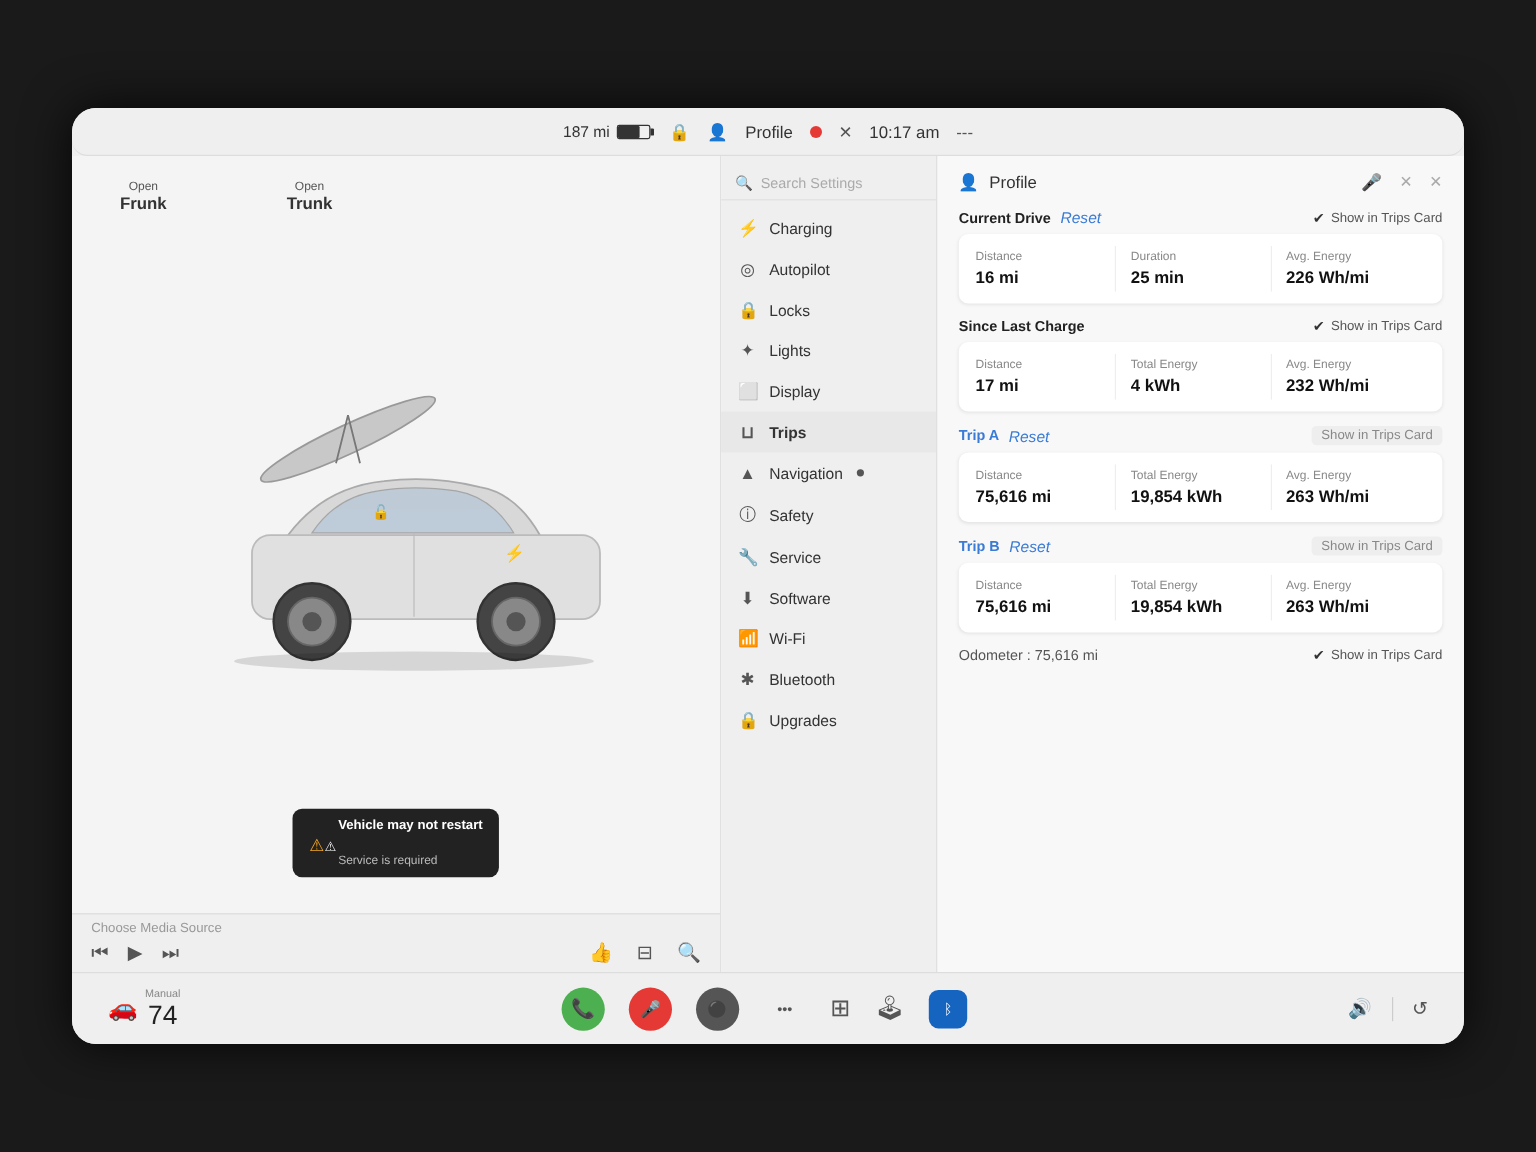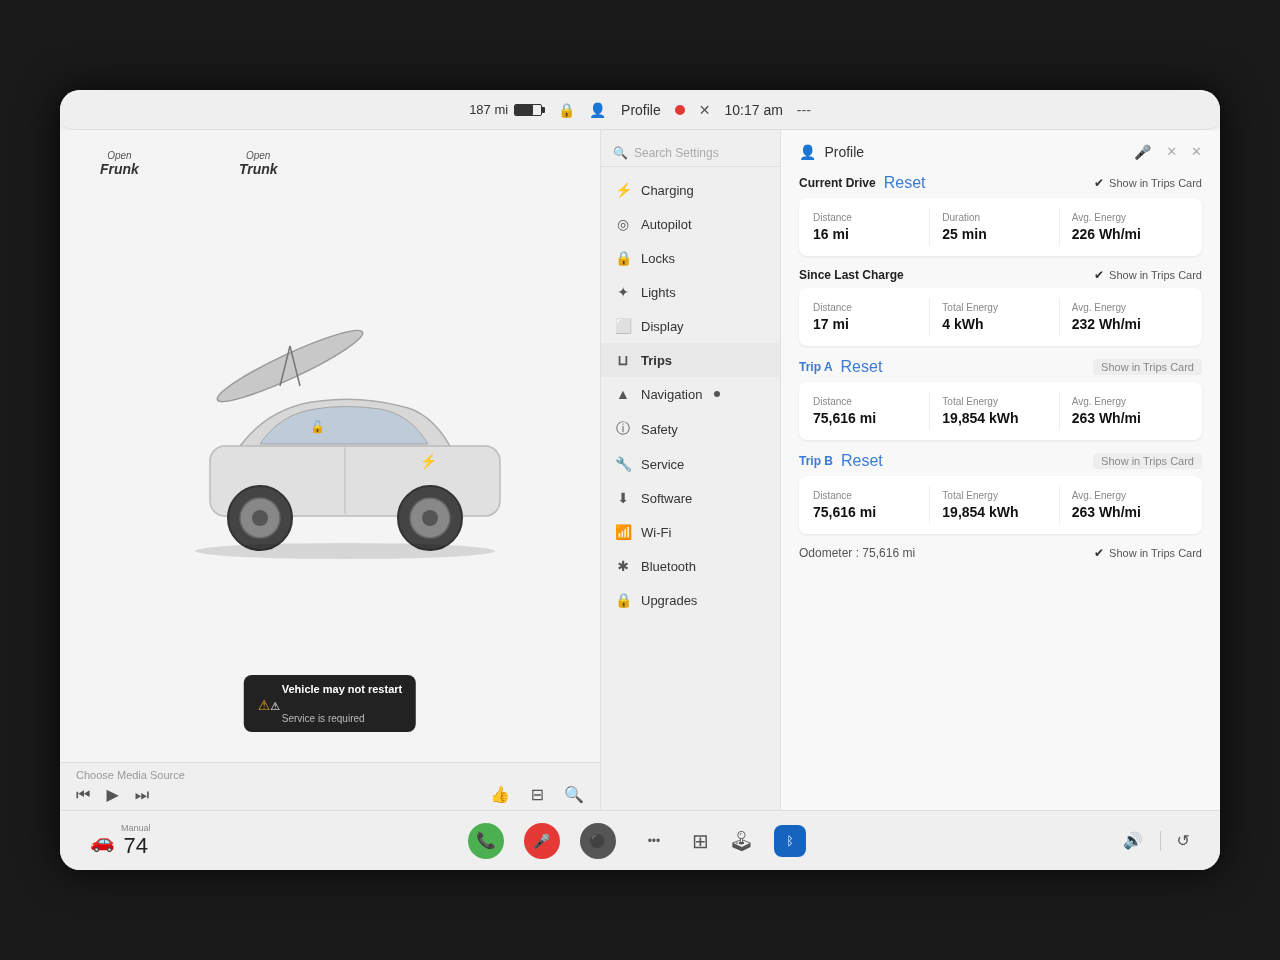--- a/index.html
+++ b/index.html
@@ -113,21 +113,20 @@
       left: 0;
       right: 0;
       display: flex;
       gap: 100px;
       padding: 10px 40px;
     }
     .car-label {
       text-align: center;
       font-size: 11px;
       color: #333;
-      font-style: italic;
     }
     .car-label .open-text {
       display: block;
       color: #555;
       font-size: 10px;
     }
     .car-label .label-name {
       display: block;
       font-size: 14px;
       font-weight: 600;
@@ -279,24 +278,25 @@
       justify-content: space-between;
       margin-bottom: 6px;
       text-align: right;
     }
     .section-title {
       font-size: 12px;
       font-weight: 700;
       color: #222;
     }
     .reset-link {
-      font-size: 16px;
+      font-size: 13px;
       color: #3a7bd5;
       cursor: pointer;
       margin-left: 8px;
+      font-style: italic;
     }
     .show-trips-check {
       display: flex;
       align-items: center;
       gap: 5px;
       font-size: 11px;
       color: #555;
     }
     .check-icon {
       font-size: 12px;

